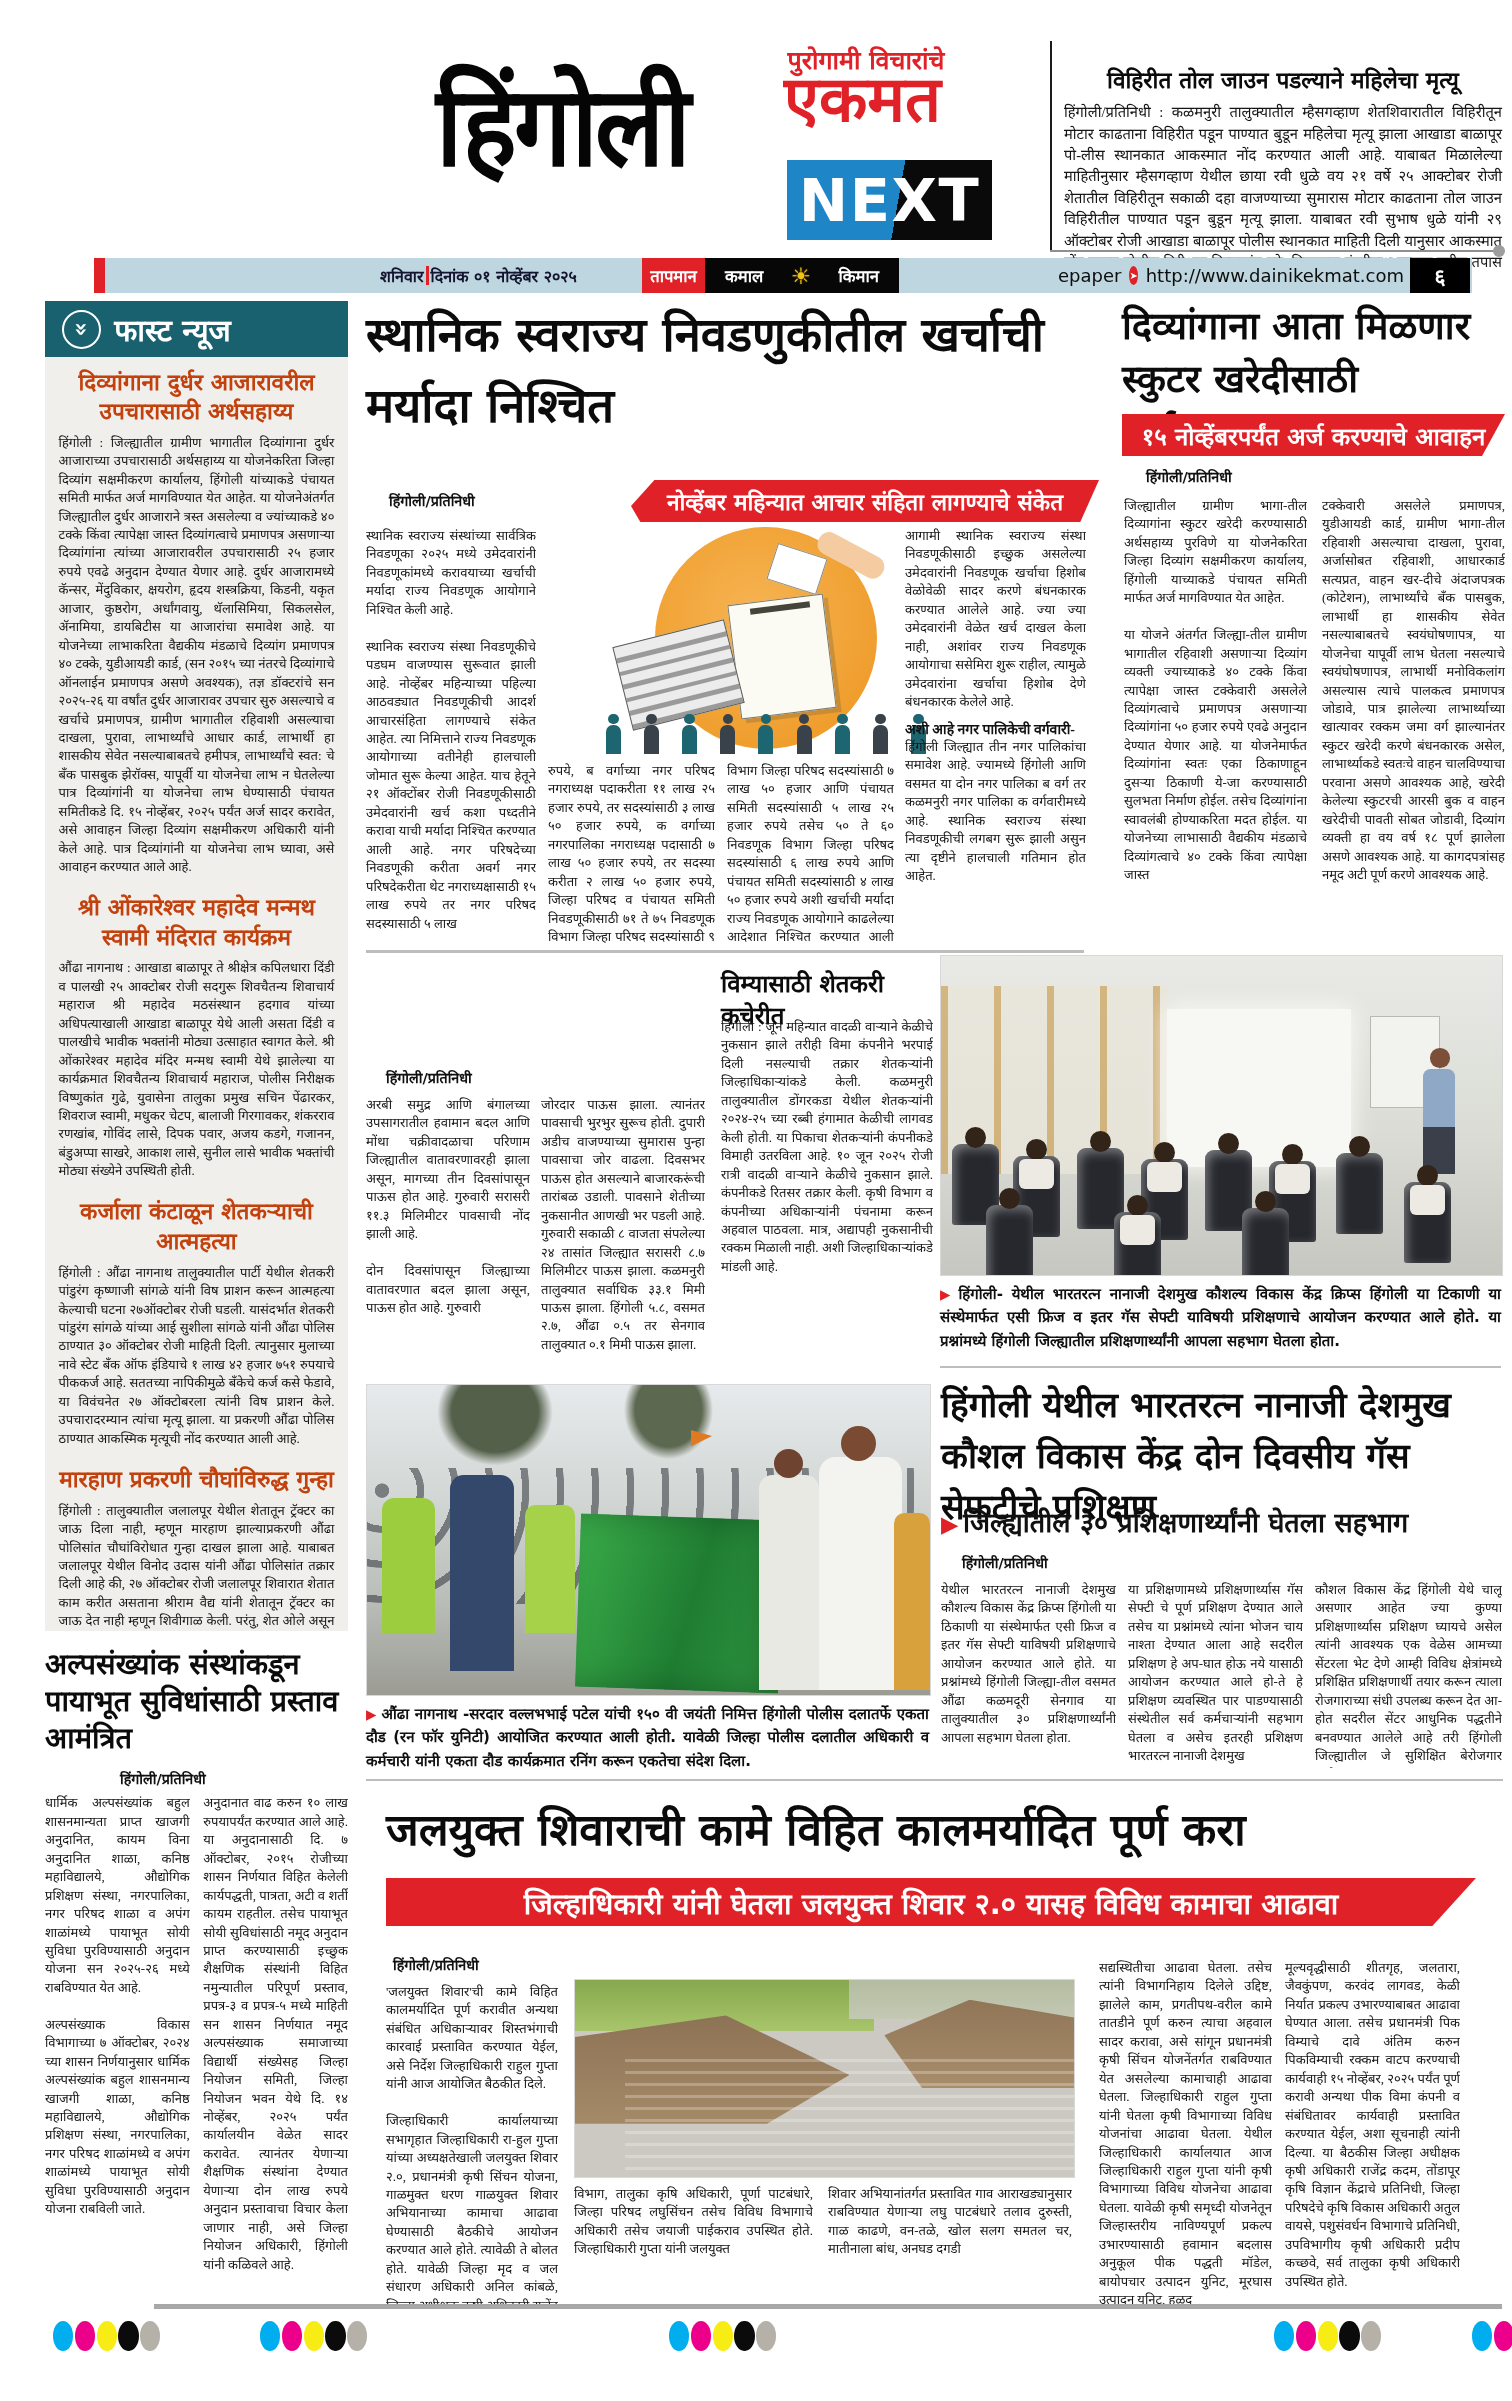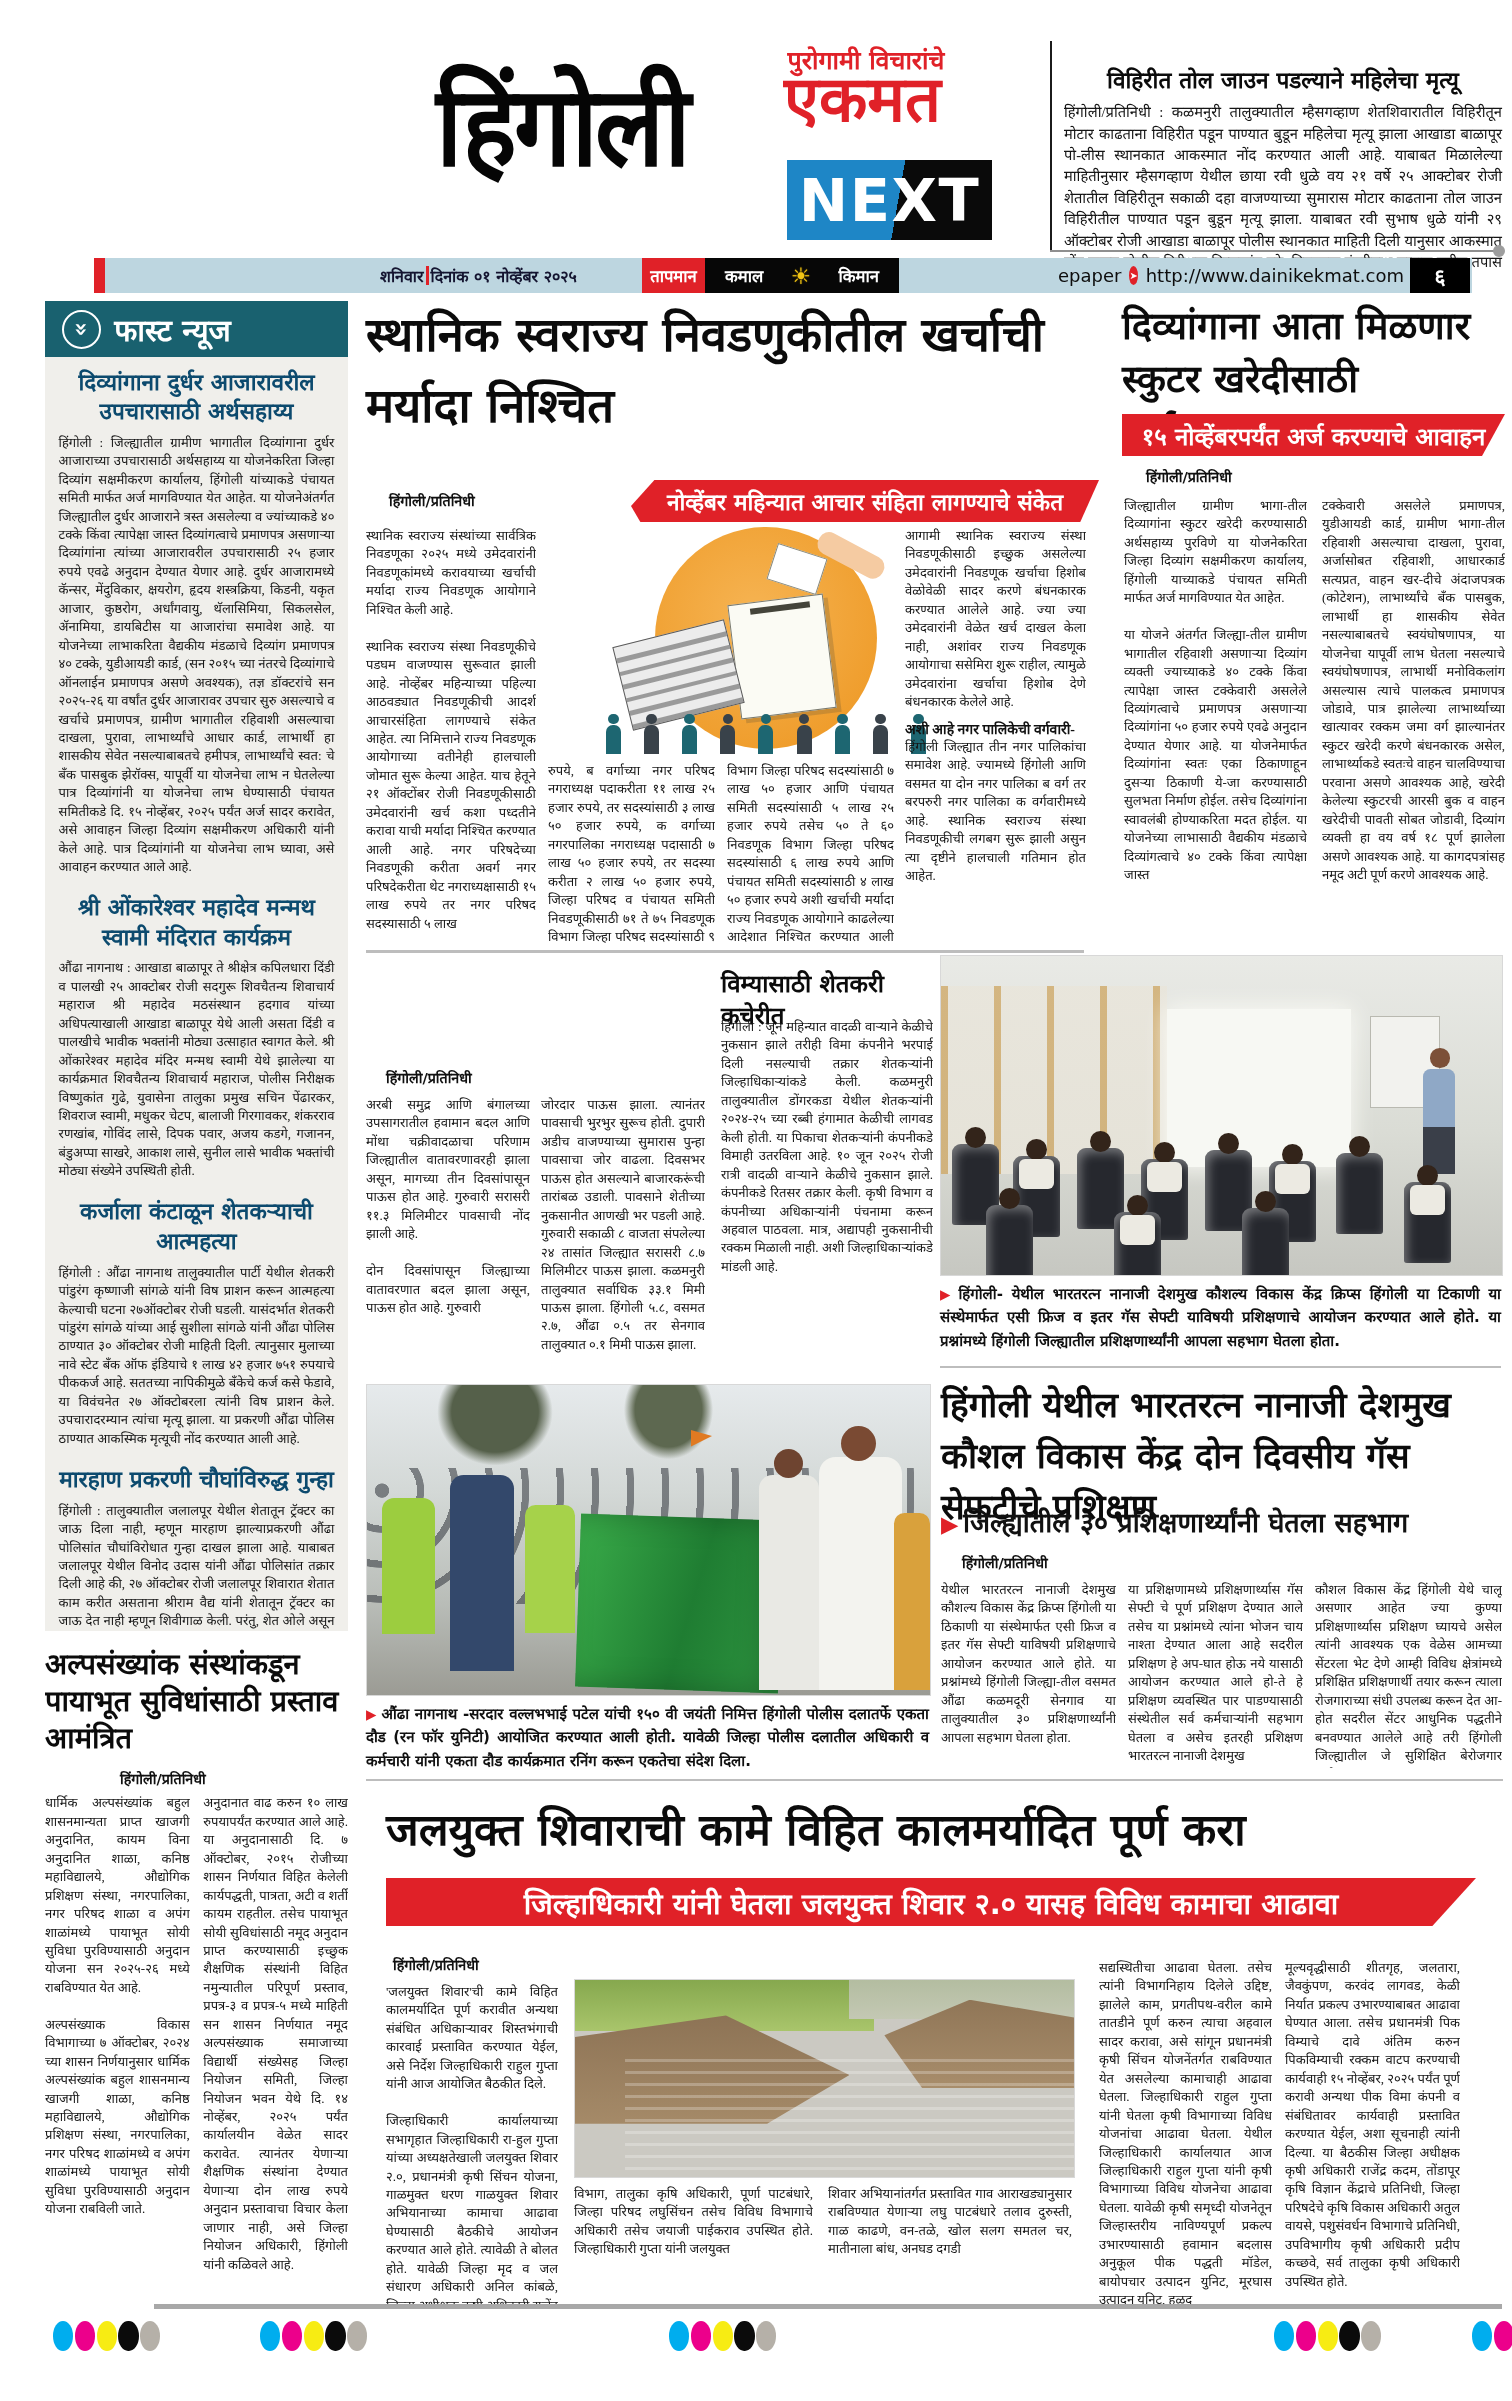--- a/index.html
+++ b/index.html
@@ -26,21 +26,21 @@
   .blackseg{background:#070707;color:#fff;display:flex;align-items:center;justify-content:space-between;}
   .redbox{background:#e02128;color:#fff;display:flex;align-items:center;justify-content:center;font-weight:800;}
   .sun{color:#f2c514;text-shadow:0 0 1.5px #c79b00;}
   .epgrp{display:flex;align-items:center;gap:7.5px;justify-content:center;}
   .epicon{width:19.6px;height:19.6px;border-radius:50%;background:#e02128;color:#fff;display:flex;align-items:center;justify-content:center;font-size:9.8px;}
   
   .fnhead{background:#19616f;display:flex;align-items:center;}
   .fncirc{width:35px;height:35px;border:2.3px solid #fff;border-radius:50%;margin-left:16.6px;display:flex;align-items:center;justify-content:center;color:#fff;}
   .fncirc span{display:inline-block;transform:rotate(90deg);font-size:22.6px;font-weight:800;line-height:1;}
   .panel{background:#f0efeb;}
-  .fnh{font-weight:800;font-size:22.6px;line-height:1.3;text-align:center;color:#0c4a6e;}
+  .fnh{font-weight:800;font-size:22.6px;line-height:1.3;text-align:center;color:#c2410c;}
   .mih{font-weight:800;font-size:29px;line-height:1.28;color:#0b0b0b;}
   
   .ballot-circle{background:radial-gradient(circle at 45% 40%,#f6b453,#ef9d2c 75%);border-radius:50%;}
   .person{position:relative;width:15px;height:29px;background:#1d6671;border-radius:6.8px 6.8px 0 0;margin:0 3.8px;}
   .person::before{content:"";position:absolute;top:-11.3px;left:2.3px;width:10.5px;height:10.5px;border-radius:50%;background:inherit;}
   .person.dark{background:#39424a;}
   
   .chair{position:absolute;width:47px;height:81px;background:#26282e;border-radius:9px 9px 3px 3px;
          box-shadow:inset 3px 4.5px 10.5px rgba(255,255,255,.38);}
   .chair::before{content:"";position:absolute;top:-16.6px;left:12.8px;width:21px;height:21px;border-radius:50%;background:#33241a;}
@@ -155,21 +155,21 @@
   </div>
 
   <div class="abs jt serif body17" style="left:366px;top:527px;width:170px;height:416px;overflow:hidden;">स्थानिक स्वराज्य संस्थांच्या सार्वत्रिक निवडणूका २०२५ मध्ये उमेदवारांनी निवडणूकांमध्ये करावयाच्या खर्चाची मर्यादा राज्य निवडणूक आयोगाने निश्चित केली आहे.
 
 स्थानिक स्वराज्य संस्था निवडणूकीचे पडघम वाजण्यास सुरूवात झाली आहे. नोव्हेंबर महिन्याच्या पहिल्या आठवड्यात निवडणूकीची आदर्श आचारसंहिता लागण्याचे संकेत आहेत. त्या निमित्ताने राज्य निवडणूक आयोगाच्या वतीनेही हालचाली जोमात सुरू केल्या आहेत. याच हेतूने २१ ऑक्टोंबर रोजी निवडणूकीसाठी उमेदवारांनी खर्च कशा पध्दतीने करावा याची मर्यादा निश्चित करण्यात आली आहे. नगर परिषदेच्या निवडणूकी करीता अवर्ग नगर परिषदेकरीता थेट नगराध्यक्षासाठी १५ लाख रुपये तर नगर परिषद सदस्यासाठी ५ लाख</div>
   <div class="abs jt serif body17" style="left:548px;top:762px;width:167px;height:181px;overflow:hidden;">रुपये, ब वर्गाच्या नगर परिषद नगराध्यक्ष पदाकरीता ११ लाख २५ हजार रुपये, तर सदस्यांसाठी ३ लाख ५० हजार रुपये, क वर्गाच्या नगरपालिका नगराध्यक्ष पदासाठी ७ लाख ५० हजार रुपये, तर सदस्या करीता २ लाख ५० हजार रुपये, जिल्हा परिषद व पंचायत समिती निवडणूकीसाठी ७१ ते ७५ निवडणूक विभाग जिल्हा परिषद सदस्यांसाठी ९ लाख रुपये आणि पंचायत समिती सदस्यांसाठी ६ लाख रुपये, ६१ ते ७० निवडणूक</div>
   <div class="abs jt serif body17" style="left:727px;top:762px;width:167px;height:181px;overflow:hidden;">विभाग जिल्हा परिषद सदस्यांसाठी ७ लाख ५० हजार आणि पंचायत समिती सदस्यांसाठी ५ लाख २५ हजार रुपये तसेच ५० ते ६० निवडणूक विभाग जिल्हा परिषद सदस्यांसाठी ६ लाख रुपये आणि पंचायत समिती सदस्यांसाठी ४ लाख ५० हजार रुपये अशी खर्चाची मर्यादा राज्य निवडणूक आयोगाने काढलेल्या आदेशात निश्चित करण्यात आली आहे. उमेदवारांनी निवडणूक खर्चाचा हिशोब वेळोवेळी सादर करणे बंधनकारक</div>
   <div class="abs" style="left:905px;top:527px;width:181px;height:419px;overflow:hidden;">
     <div class="jt serif body17">आगामी स्थानिक स्वराज्य संस्था निवडणूकीसाठी इच्छुक असलेल्या उमेदवारांनी निवडणूक खर्चाचा हिशोब वेळोवेळी सादर करणे बंधनकारक करण्यात आलेले आहे. ज्या ज्या उमेदवारांनी वेळेत खर्च दाखल केला नाही, अशांवर राज्य निवडणूक आयोगाचा ससेमिरा शुरू राहील, त्यामुळे उमेदवारांना खर्चाचा हिशोब देणे बंधनकारक केलेले आहे.</div>
     <div class="serif" style="font-weight:800;font-size:14px;margin-top:7.5px;">अशी आहे नगर पालिकेची वर्गवारी-</div>
-    <div class="jt serif body17">हिंगोली जिल्ह्यात तीन नगर पालिकांचा समावेश आहे. ज्यामध्ये हिंगोली आणि वसमत या दोन नगर पालिका ब वर्ग तर बरपरुरी नगर पालिका क वर्गवारीमध्ये आहे. स्थानिक स्वराज्य संस्था निवडणूकीची लगबग सुरू झाली असुन त्या दृष्टीने हालचाली गतिमान होत आहेत.</div>
+    <div class="jt serif body17">हिंगोली जिल्ह्यात तीन नगर पालिकांचा समावेश आहे. ज्यामध्ये हिंगोली आणि वसमत या दोन नगर पालिका ब वर्ग तर कळमनुरी नगर पालिका क वर्गवारीमध्ये आहे. स्थानिक स्वराज्य संस्था निवडणूकीची लगबग सुरू झाली असुन त्या दृष्टीने हालचाली गतिमान होत आहेत.</div>
   </div>
 
   <div class="abs rule" style="left:366px;top:950px;width:718px;height:3px;"></div>
 
   <div class="abs hd" style="left:1122px;top:300px;width:383px;font-size:38px;line-height:1.4;">दिव्यांगाना आता मिळणार स्कुटर खरेदीसाठी अर्थसहाय्य</div>
 
   <div class="abs banner" style="left:1122px;top:414px;width:383px;height:42px;font-size:24px;clip-path:polygon(0 0,100% 0,94% 100%,0 100%);">१५ नोव्हेंबरपर्यंत अर्ज करण्याचे आवाहन</div>
 
   <div class="abs by" style="left:1146px;top:467px;">हिंगोली/प्रतिनिधी</div>
 

